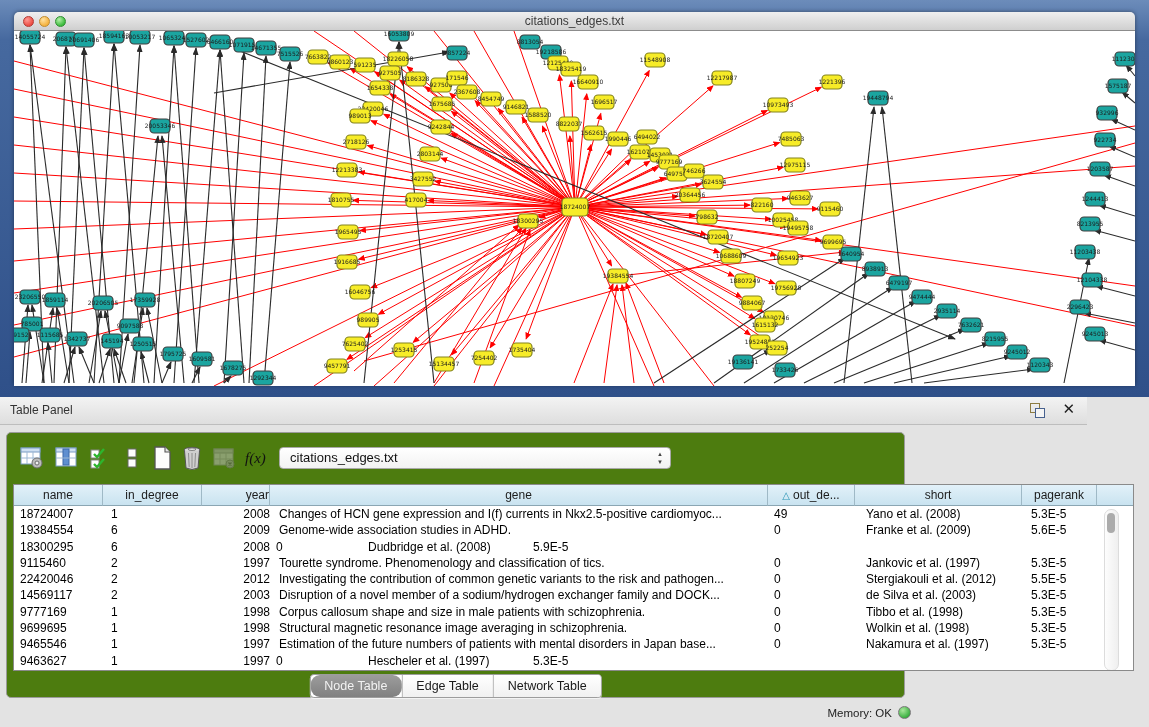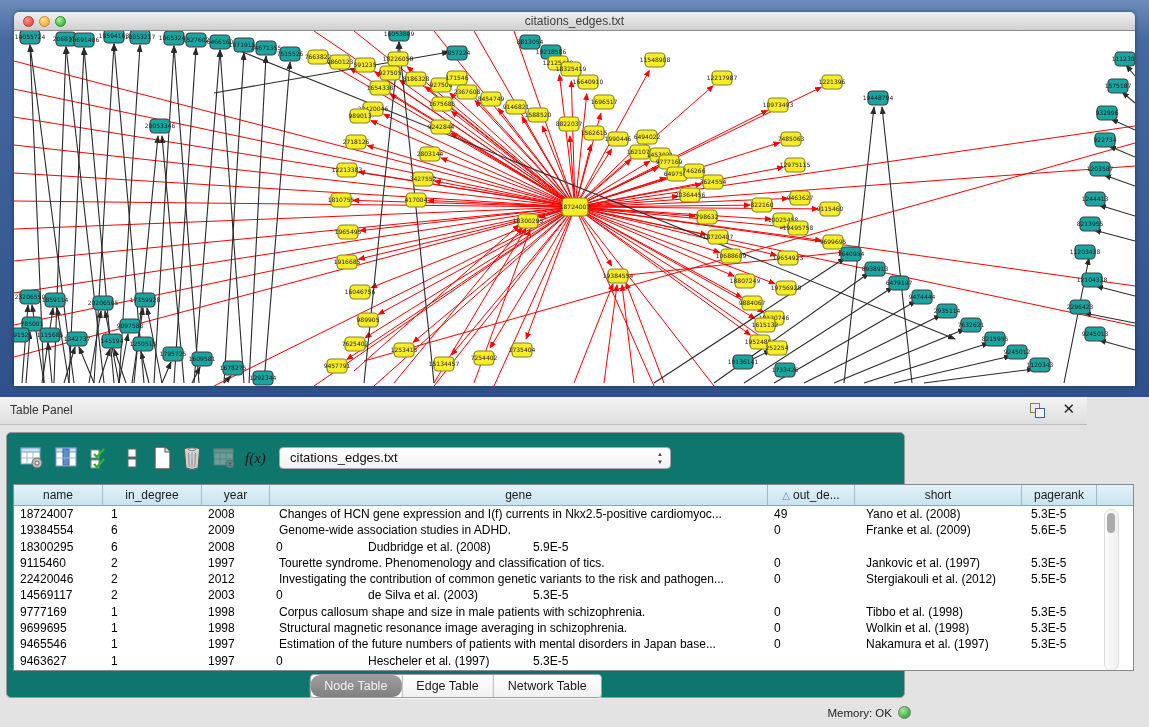--- a/index.html
+++ b/index.html
@@ -46,21 +46,21 @@
     background:linear-gradient(#f3f3f3,#dedede);
     border-bottom:1px solid #bdbdbd;box-sizing:border-box;
   }
   .panel-header .ph-title{position:absolute;left:10px;top:6px;font-size:12px;color:#333;}
   .float-icon{position:absolute;right:42px;top:6px;width:15px;height:15px;}
   .float-icon .sq1{position:absolute;left:0;top:0;width:8px;height:8px;border:1.5px solid #8d7c42;background:transparent;}
   .float-icon .sq2{position:absolute;left:5px;top:5px;width:8px;height:8px;border:1.5px solid #47618e;background:#f5f5f5;}
   .close-x{position:absolute;right:12px;top:3px;font-size:15px;font-weight:bold;color:#1c1c1c;cursor:default;}
   .panel-body{
     position:absolute;left:6px;top:432px;width:899px;height:266px;
-    border:1px solid #9b9b9b;border-radius:5px;background:#0f766e;box-sizing:border-box;
+    border:1px solid #9b9b9b;border-radius:5px;background:#4d7c0f;box-sizing:border-box;
   }
   
   .toolbar{position:absolute;left:0;top:0;width:100%;height:50px;}
   .tb-icon{position:absolute;top:12px;width:26px;height:26px;}
   .tb-icon svg{width:26px;height:26px;}
   .fx{font-family:"Liberation Serif","DejaVu Serif",serif;font-style:italic;font-size:15px;color:#111;line-height:26px;}
   .dropdown{
     position:absolute;left:272px;top:14px;width:392px;height:22px;
     background:linear-gradient(#ffffff,#f2f2f2);
     border:1px solid #a9a9a9;border-radius:4px;box-sizing:border-box;
@@ -75,21 +75,21 @@
   .thead{display:flex;height:21px;}
   .th{
     box-sizing:border-box;height:21px;line-height:20px;font-size:12px;color:#1c1c1c;
     background:linear-gradient(#e2f1f9,#c9e3f0);
     border-right:1px solid #9fb9c6;border-bottom:1px solid #8ba6b3;
     text-align:center;overflow:hidden;white-space:nowrap;
   }
   .sort-tri{color:#2f97b7;font-size:10px;margin-right:3px;}
   .tr{display:flex;height:16.3px;line-height:16.3px;}
   .td{box-sizing:border-box;font-size:12px;color:#000;overflow:hidden;white-space:nowrap;padding-left:6px;}
-  .w0{width:89px;} .w1{width:99px;} .w2{width:68px;} .w3{width:498px;}
+  .w0{width:89px;} .w1{width:99px;} .w2{width:68px;text-align:right;} .w3{width:498px;}
   .w4{width:87px;} .w5{width:167px;} .w6{width:75px;} .wfill{flex:1;border-right:none;}
   .td.w5{padding-left:11px;} .td.w6{padding-left:9px;} .td.w1{padding-left:8px;} .td.w3{padding-left:9px;}
   .vscroll{
     position:absolute;right:14px;top:24px;width:13px;height:160px;
     background:linear-gradient(90deg,#fdfdfd,#efefef);border:1px solid #dcdcdc;border-radius:7px;
   }
   .vthumb{position:absolute;left:2px;top:3px;width:8px;height:20px;background:#ababab;border-radius:5px;}
   
   .tabs{
     position:absolute;left:50%;transform:translateX(-50%);top:241px;height:22px;
@@ -955,20 +955,21 @@
           <div class="td w2">2012</div>
           <div class="td w3">Investigating the contribution of common genetic variants to the risk and pathogen...</div>
           <div class="td w4">0</div>
           <div class="td w5">Stergiakouli et al. (2012)</div>
           <div class="td w6">5.5E-5</div>
         </div>
         <div class="tr">
           <div class="td w0">14569117</div>
           <div class="td w1">2</div>
           <div class="td w2">2003</div>
+          <div class="td w3">Disruption of a novel member of a sodium/hydrogen exchanger family and DOCK...</div>
           <div class="td w4">0</div>
           <div class="td w5">de Silva et al. (2003)</div>
           <div class="td w6">5.3E-5</div>
         </div>
         <div class="tr">
           <div class="td w0">9777169</div>
           <div class="td w1">1</div>
           <div class="td w2">1998</div>
           <div class="td w3">Corpus callosum shape and size in male patients with schizophrenia.</div>
           <div class="td w4">0</div>

